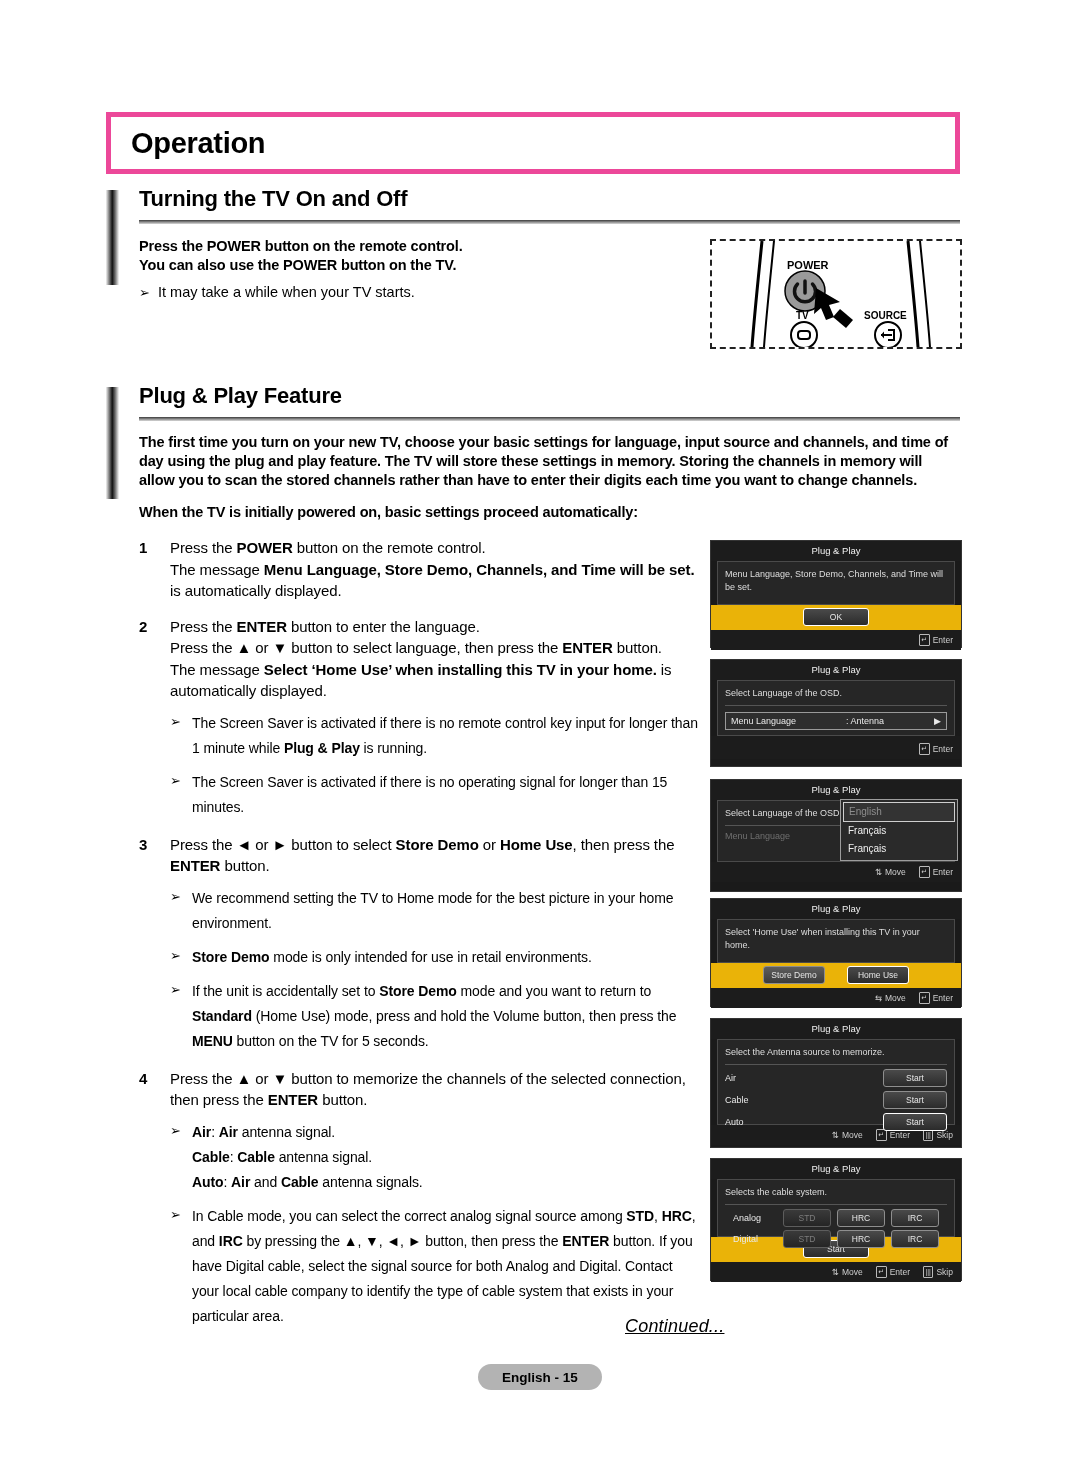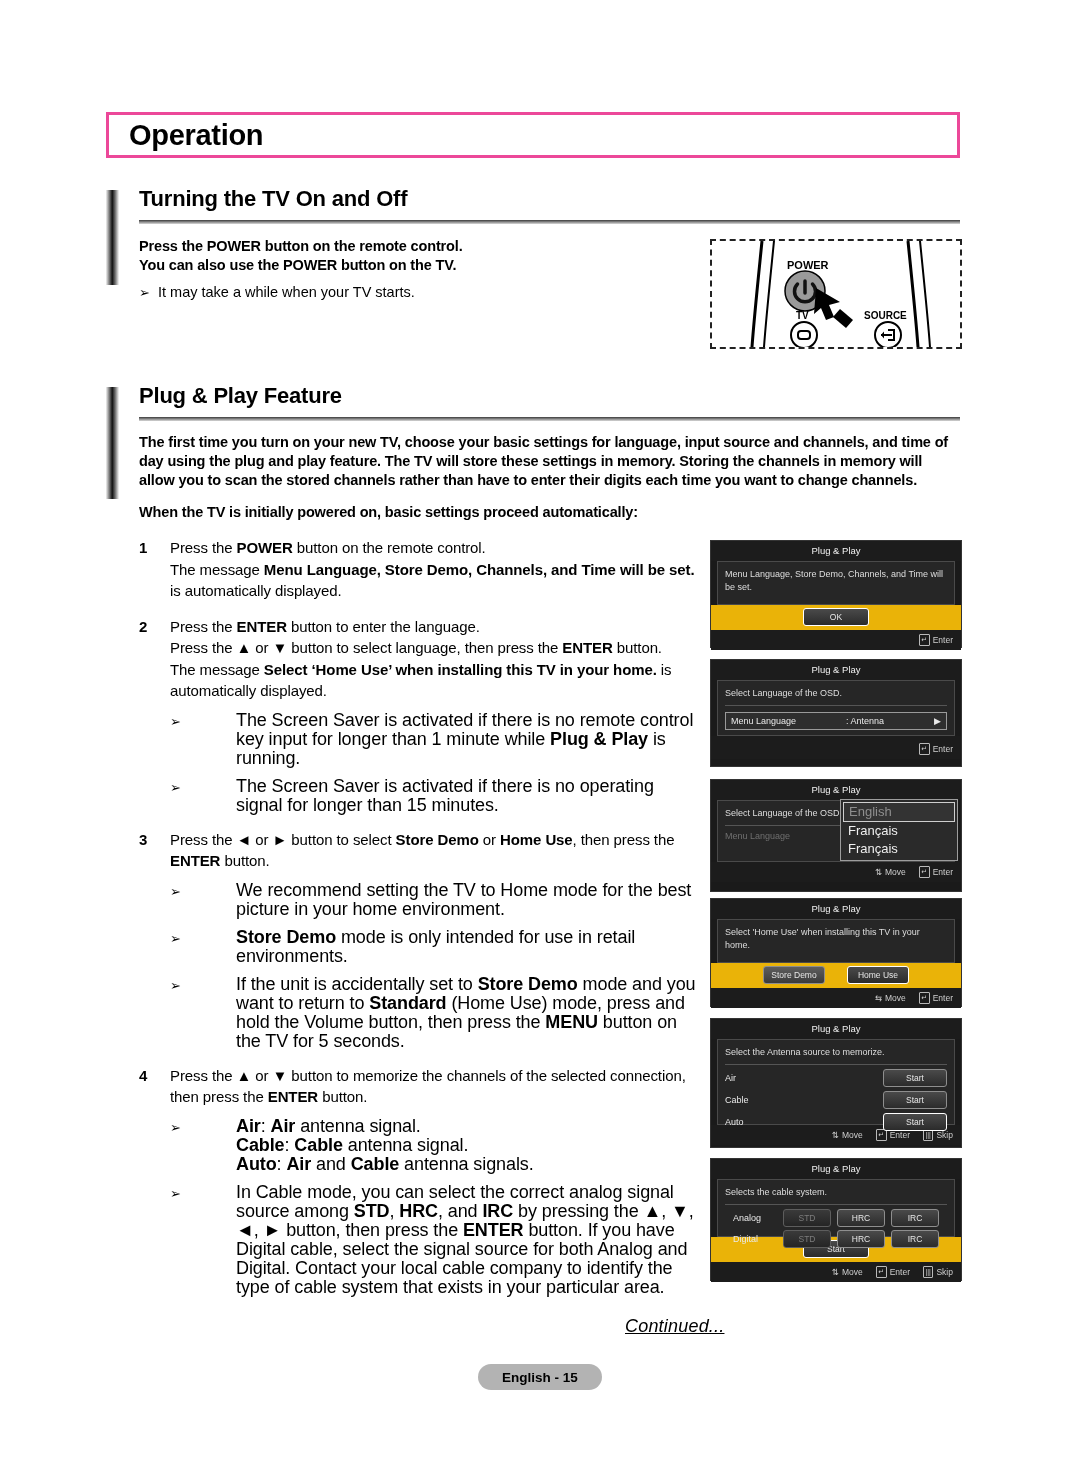--- a/index.html
+++ b/index.html
@@ -5,22 +5,22 @@
   html,body{margin:0;padding:0;}
   body{
     width:1080px;height:1474px;background:#ffffff;
     font-family:"Liberation Sans", sans-serif;
     color:#000;position:relative;overflow:hidden;
   }
   .page{position:absolute;inset:0;}
 
   
   .chapter-box{
-    position:absolute;left:106px;top:112px;width:854px;height:46px;
-    border:3px solid #ec4899;background:#fff;box-sizing:border-box;
+    position:absolute;left:106px;top:112px;width:854px;height:62px;
+    border:5px solid #ec4899;background:#fff;box-sizing:border-box;
   }
   .chapter-title{
     position:absolute;left:20px;top:50%;transform:translateY(-50%);
     font-size:29px;font-weight:bold;letter-spacing:-0.3px;
   }
 
   
   .section{position:absolute;left:106px;width:854px;}
   .sec-bar{
     position:absolute;left:0;top:0;width:13px;
@@ -65,21 +65,21 @@
   
   .steps{position:absolute;left:139px;top:537px;width:563px;}
   .step{display:flex;margin-bottom:14px;}
   .step-num{
     flex:0 0 auto;width:31px;font-size:15px;font-weight:bold;line-height:21px;
   }
   .step-body{flex:1 1 auto;font-size:15px;line-height:21.5px;letter-spacing:-0.1px;}
   .step-line{display:block;}
   .sub{margin-top:9px;display:flex;}
   .sub .bullet-glyph{width:22px;font-size:13px;line-height:21.5px;}
-  .sub .bullet-text{font-size:18px;line-height:19px;margin-left:44px;}
+  .sub .bullet-text{font-size:14px;line-height:25px;}
   b{font-weight:bold;}
 
   
   .remote-box{
     position:absolute;left:710px;top:239px;width:252px;height:110px;
     border:2px dashed #222;box-sizing:border-box;background:#fff;
   }
 
   
   .osd{
@@ -130,21 +130,21 @@
     border:1px solid #9a9a9a;background:#2e2e2e;
     display:flex;align-items:center;justify-content:space-between;
     padding:2px 5px;font-size:9px;margin-top:6px;
   }
   .lang-field .val{margin-left:auto;margin-right:auto;}
   .dropdown{
     position:absolute;right:-4px;top:-2px;width:118px;
     border:1px solid #9d9d9d;background:#2a2a2a;padding:2px;
     box-sizing:border-box;
   }
-  .dd-item{font-size:13px;padding:3px 5px;color:#efefef;}
+  .dd-item{font-size:10px;padding:3px 5px;color:#efefef;}
   .dd-item.active{border:1px solid #cfcfcf;color:#8e8e8e;background:#333;}
   .dim-text{color:#6f6f6f;}
 
   .cable-row{display:flex;align-items:center;margin:3px 8px;gap:6px;}
   .cable-row .lbl{width:44px;font-size:9px;}
   .cable-row .btn{flex:1 1 0;}
 
   .ant-row{display:flex;align-items:center;justify-content:space-between;margin:4px 0;}
   .ant-row .btn{width:62px;}
 

